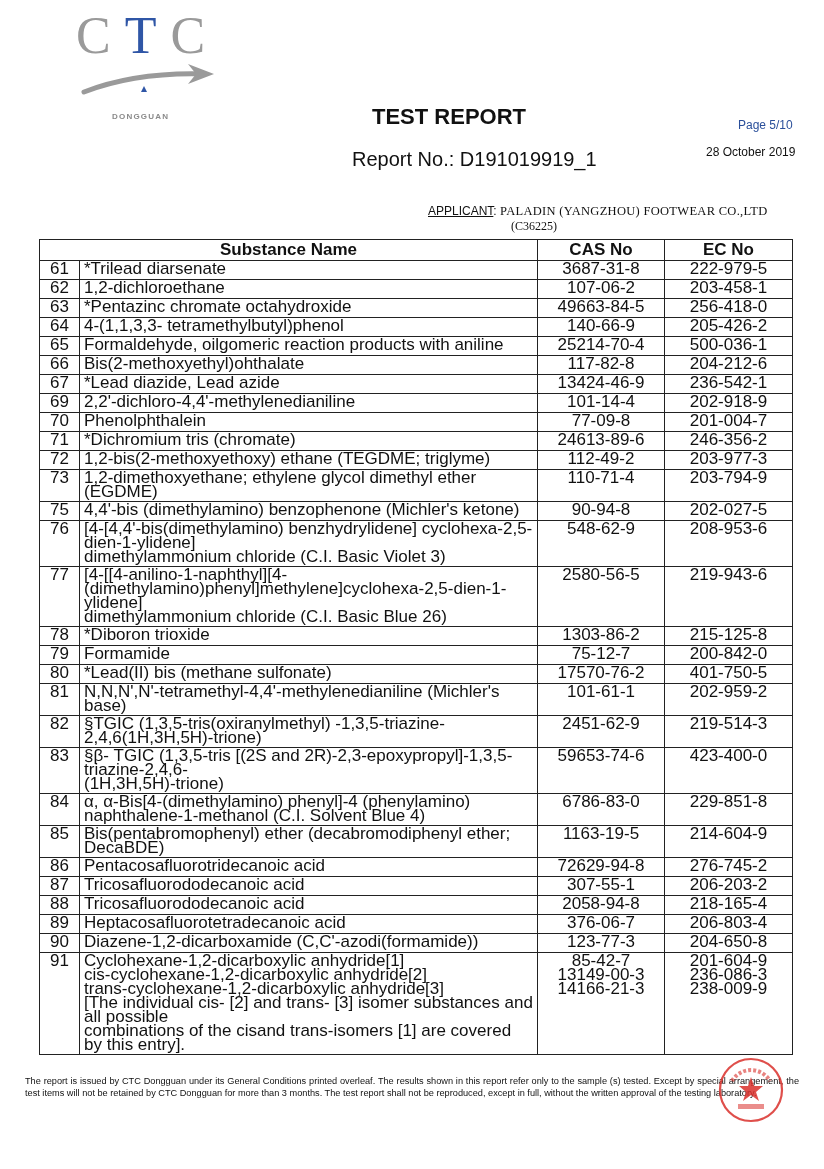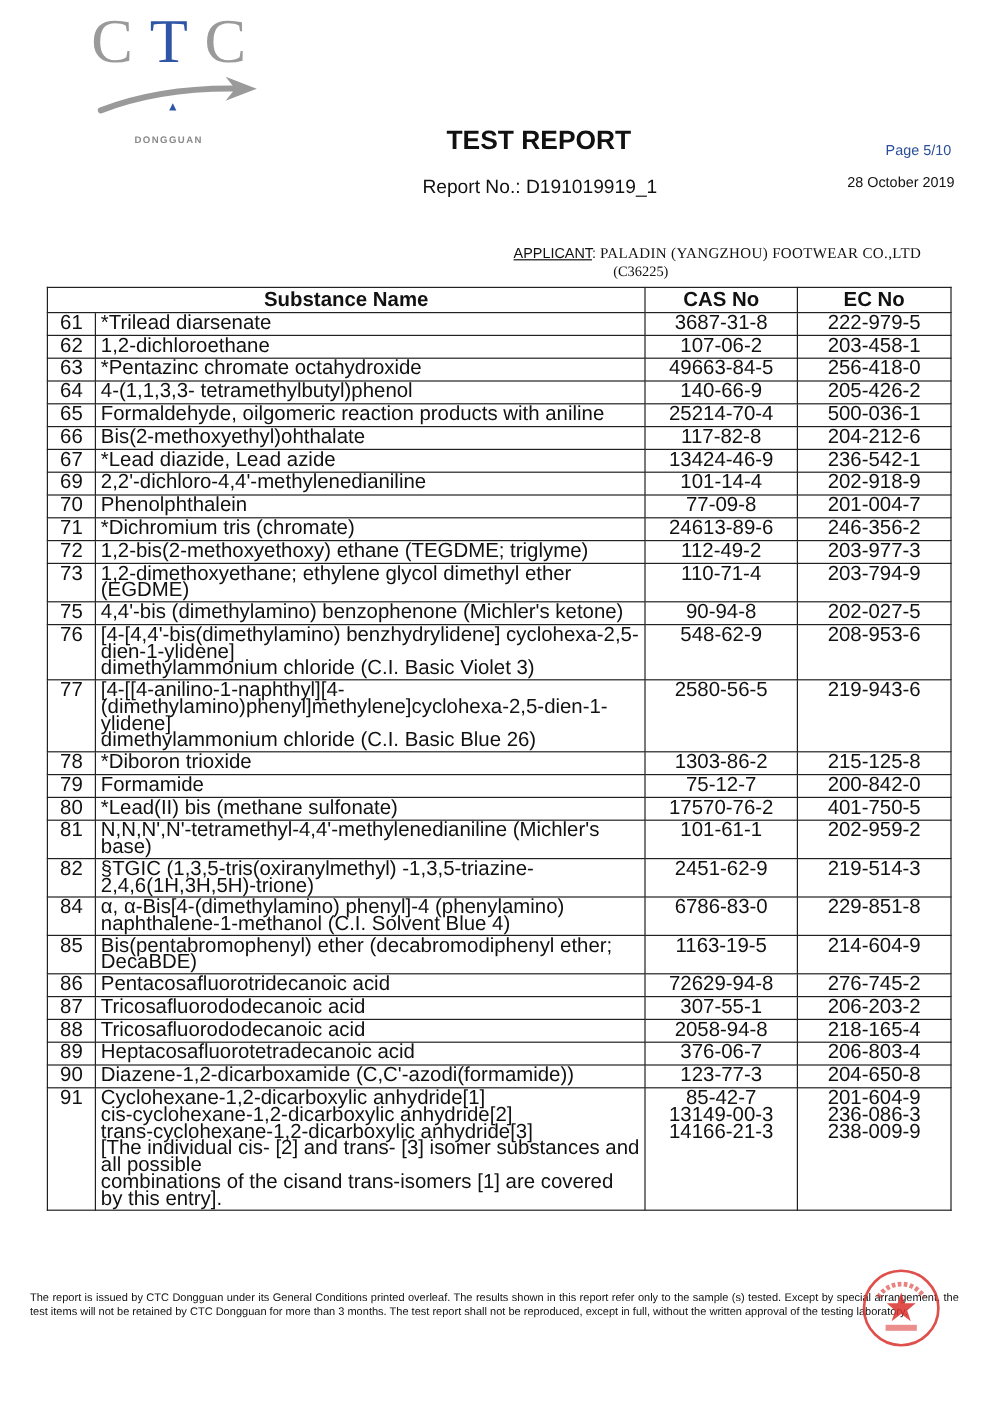--- a/index.html
+++ b/index.html
@@ -7,21 +7,21 @@
          font-family:"Liberation Sans", sans-serif; color:#111; }
   .logo { position:absolute; left:76px; top:8px; width:140px; height:100px; }
   .logo .letters { position:absolute; left:0; top:0; width:140px; font-family:"Liberation Serif", serif;
                    font-size:52px; line-height:56px; letter-spacing:14px; color:#9a9a9a; }
   .logo .letters .t { color:#2f56a6; }
   .logo svg { position:absolute; left:0; top:0; }
   .logo .city { position:absolute; left:36px; top:104px; font-size:8px; font-weight:bold;
                 letter-spacing:1.2px; color:#8a8a8a; }
   .title { position:absolute; left:372px; top:104px; font-size:22px; font-weight:bold; }
   .page-no { position:absolute; left:738px; top:118px; font-size:12px; color:#2a4f9a; }
-  .report-no { position:absolute; left:352px; top:148px; font-size:16px; }
+  .report-no { position:absolute; left:352px; top:148px; font-size:20px; }
   .date { position:absolute; left:706px; top:145px; font-size:12px; }
   .applicant { position:absolute; left:428px; top:204px; font-size:12px; }
   .applicant .lbl { text-decoration:underline; font-family:"Liberation Sans", sans-serif; }
   .applicant .val { font-family:"Liberation Serif", serif; font-size:12.5px; letter-spacing:0.3px; }
   .applicant .val2 { position:absolute; left:83px; top:15px; font-family:Liberation Serif, serif; font-size:12px; white-space:nowrap; }
   table.subs { position:absolute; left:39px; top:239px; width:753px; border-collapse:collapse;
                font-size:17px; table-layout:fixed; }
   table.subs th, table.subs td { border:1.3px solid #222; padding:1px 4px 2px 4px; vertical-align:top; line-height:14px; }
   table.subs th { font-weight:bold; text-align:center; height:17px; vertical-align:middle; }
   table.subs td.num { text-align:center; }
@@ -190,20 +190,27 @@
         <td class="cas">101-61-1</td>
         <td class="ec">202-959-2</td>
       </tr>
       <tr class="r1">
         <td class="num">82</td>
         <td class="name">§TGIC (1,3,5-tris(oxiranylmethyl) -1,3,5-triazine-2,4,6(1H,3H,5H)-trione)</td>
         <td class="cas">2451-62-9</td>
         <td class="ec">219-514-3</td>
       </tr>
       <tr>
+        <td class="num">83</td>
+        <td class="name">§β- TGIC (1,3,5-tris [(2S and 2R)-2,3-epoxypropyl]-1,3,5-triazine-2,4,6-
+(1H,3H,5H)-trione)</td>
+        <td class="cas">59653-74-6</td>
+        <td class="ec">423-400-0</td>
+      </tr>
+      <tr>
         <td class="num">84</td>
         <td class="name">α, α-Bis[4-(dimethylamino) phenyl]-4 (phenylamino)
 naphthalene-1-methanol (C.I. Solvent Blue 4)</td>
         <td class="cas">6786-83-0</td>
         <td class="ec">229-851-8</td>
       </tr>
       <tr class="r1">
         <td class="num">85</td>
         <td class="name">Bis(pentabromophenyl) ether (decabromodiphenyl ether; DecaBDE)</td>
         <td class="cas">1163-19-5</td>

